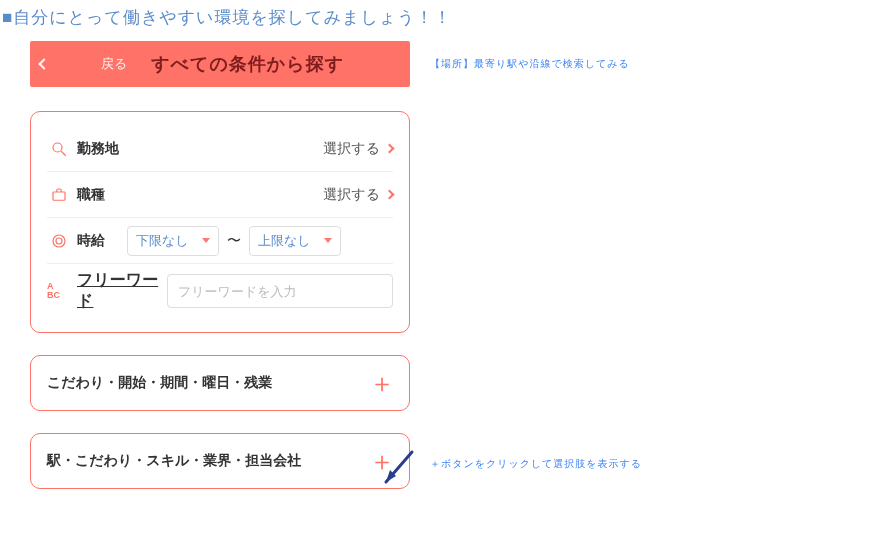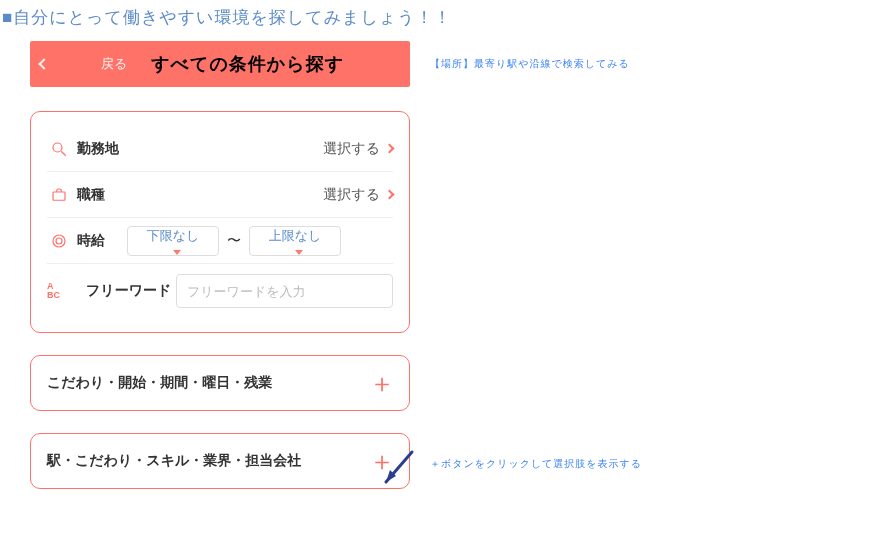--- a/index.html
+++ b/index.html
@@ -68,21 +68,21 @@
   .back-chevron {
     width: 8px; height: 8px;
     border-left: 2px solid #fff;
     border-bottom: 2px solid #fff;
     transform: rotate(45deg);
     margin-right: 6px;
   }
   .bar-title {
     flex: 1;
     text-align: center;
-    color: #000000;
+    color: #7f1d1d;
     font-weight: bold;
     font-size: 18px;
     letter-spacing: 1px;
     padding-right: 50px;
   }
   
   .panel {
     border: 1px solid #ff7268;
     border-radius: 10px;
     margin-top: 24px;
@@ -132,21 +132,20 @@
     border-radius: 4px;
     height: 30px;
     display: flex;
     align-items: center;
     padding: 0 8px;
     color: #5a8bc9;
     font-size: 13px;
     min-width: 92px;
     justify-content: space-between;
     cursor: pointer;
-    flex-direction: column;
   }
   .wage-select .caret {
     width: 0; height: 0;
     border-left: 4px solid transparent;
     border-right: 4px solid transparent;
     border-top: 5px solid #ff7a70;
     margin-left: 8px;
   }
   .tilde { margin: 0 8px; color: #333; }
   .freeword-row {
@@ -158,23 +157,24 @@
   .abc-icon {
     font-size: 9px;
     line-height: 9px;
     color: #ff7268;
     font-weight: bold;
     letter-spacing: 0;
     text-align: left;
   }
   .freeword-label {
     font-weight: bold;
-    font-size: 14px;
-    margin-left: 15px;
+    font-size: 16px;
+    margin-left: 6px;
     width: 90px;
+    text-decoration: underline;
   }
   .freeword-input {
     flex: 1;
     border: 1px solid #ddd;
     border-radius: 4px;
     height: 34px;
     padding: 12px 10px;
     font-size: 13px;
     color: #333;
   }

